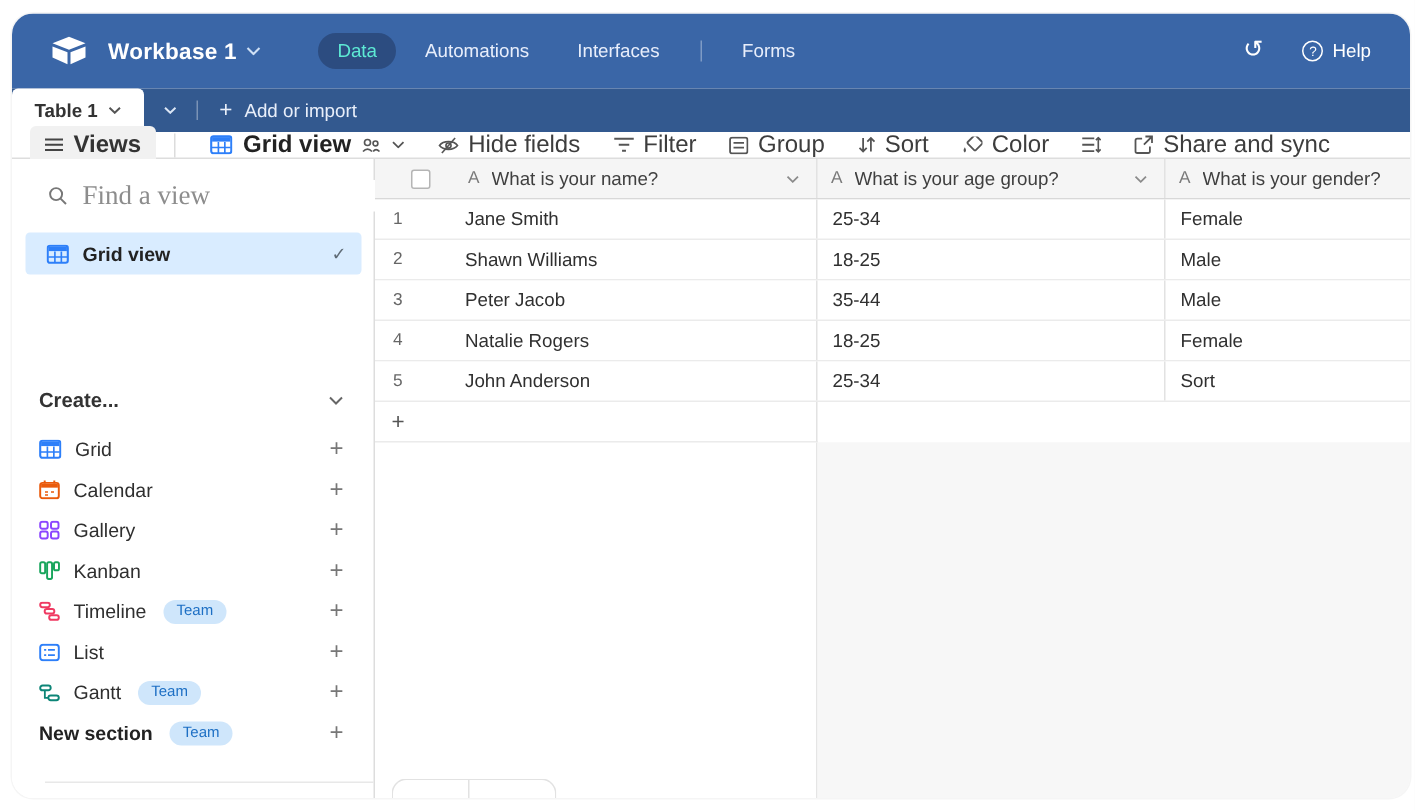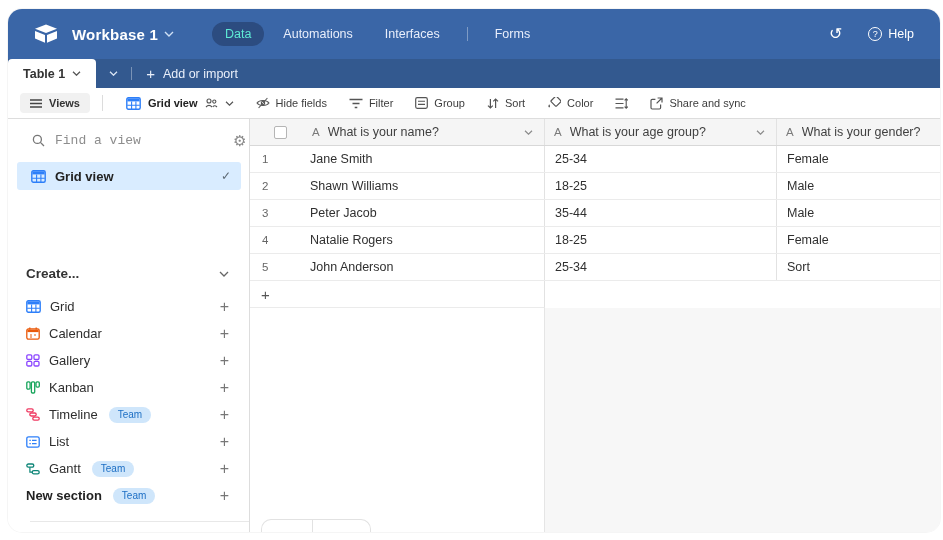--- a/index.html
+++ b/index.html
@@ -26,36 +26,36 @@
   .tabbar { height:29px; background:#33598f; display:flex; align-items:stretch; padding-left:0; flex:none; }
   .tab-active { background:#ffffff; border-radius:4px 4px 0 0; display:flex; align-items:center; gap:7px;
                 padding:0 15px; color:#333333; font-size:12.5px; font-weight:bold; }
   .tab-active .chev { color:#555; display:flex; }
   .tab-more { display:flex; align-items:center; color:#dbe6f5; padding:0 13px; }
   .tabbar .vdiv { width:1px; height:13px; background:rgba(255,255,255,0.35); align-self:center; }
   .add-import { display:flex; align-items:center; gap:8px; color:#e9effa; font-size:12.5px; padding:0 14px; }
   .plus-w { font-size:15px; font-weight:300; line-height:1; }
 
   
-  .toolbar { height:31px; background:#ffffff; border-bottom:1px solid #dddddd; display:flex; align-items:center;
-             padding:0 12px; flex:none; font-size:11px; color:#3d3d3d; }
+  .toolbar { height:18px; background:#ffffff; border-bottom:1px solid #dddddd; display:flex; align-items:center;
+             padding:0 12px; flex:none; font-size:16px; color:#3d3d3d; }
   .views-btn { display:flex; align-items:center; gap:7px; background:#f1f1f1; border-radius:4px; padding:4px 10px;
                font-weight:bold; color:#333; }
   .toolbar .vdiv { width:1px; height:16px; background:#dcdcdc; margin:0 12px; }
   .tb-item { display:flex; align-items:center; gap:6px; margin:0 11px; white-space:nowrap; }
   .tb-item.viewname { font-weight:bold; color:#222; gap:7px; }
   .icon { display:flex; align-items:center; }
 
   
   .content { flex:1; display:flex; min-height:0; }
 
   
   .sidebar { width:242px; border-right:1px solid #dddddd; position:relative; flex:none; background:#fff; }
   .searchrow { display:flex; align-items:center; margin:14px 14px 0 24px; gap:10px; }
-  .searchrow input { border:none; outline:none; flex:1; font-size:13px; color:#333; font-family:Liberation Mono, monospace; }
+  .searchrow input { border:none; outline:none; flex:1; font-size:18px; color:#333; font-family:Liberation Serif, serif; }
   .searchrow input::placeholder { color:#8d8d8d; }
   .gear { color:#8a8a8a; font-size:15px; line-height:1; }
   .viewitem { margin:14px 8px 0 9px; height:28px; background:#d9ecff; border-radius:3px; display:flex;
               align-items:center; padding:0 10px 0 14px; gap:9px; }
   .viewitem .vlabel { font-size:13px; font-weight:bold; color:#222; }
   .viewitem .check { margin-left:auto; color:#5f6b76; font-size:12px; }
   .create-head { margin-top:76px; padding:0 20px 0 18px; display:flex; align-items:center; }
   .create-head .clabel { font-size:13.5px; font-weight:bold; color:#333; }
   .create-head .chev { margin-left:auto; color:#666; display:flex; }
   .citems { margin-top:12px; }

